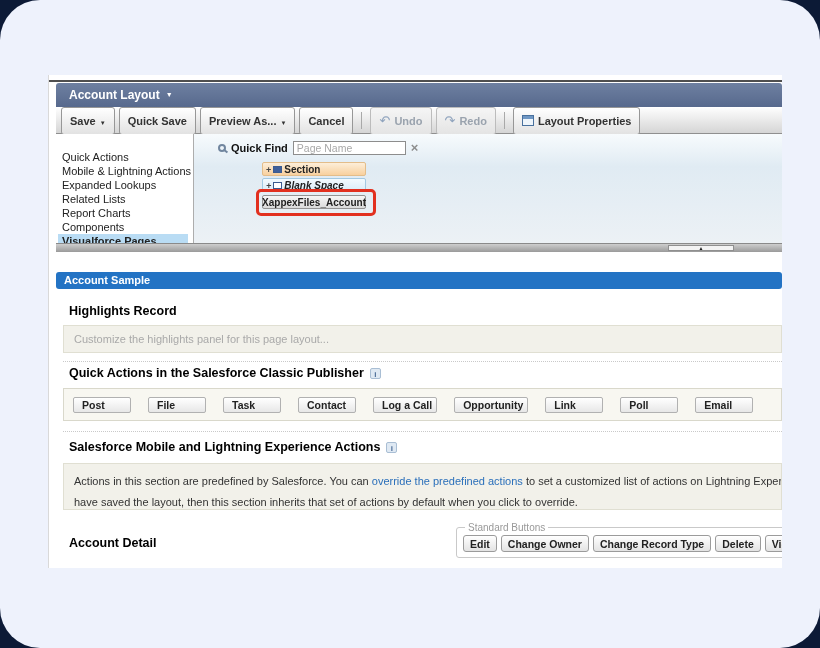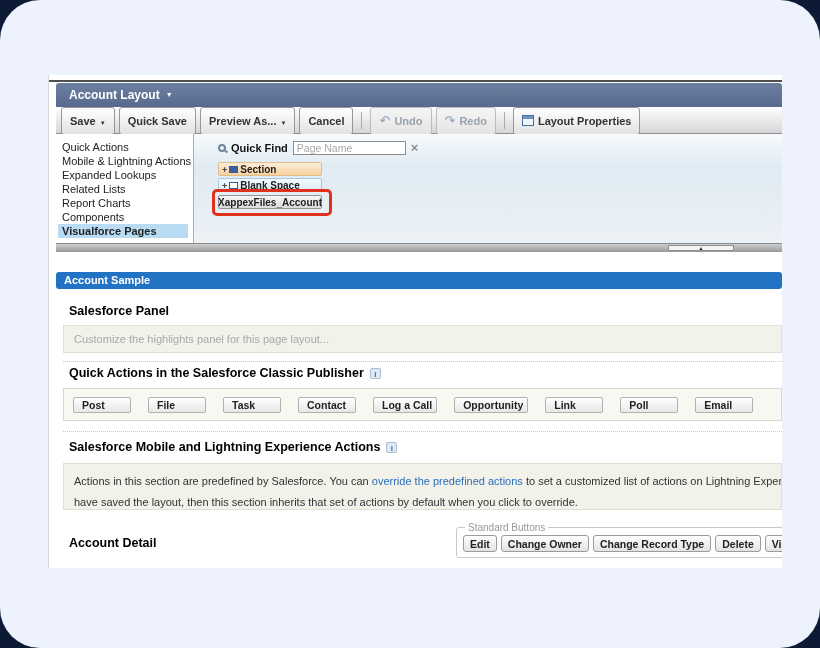--- a/index.html
+++ b/index.html
@@ -41,39 +41,39 @@
     height: 28px; padding: 0 8px; display: inline-flex; align-items: center; gap: 4px;
     white-space: nowrap; cursor: pointer;
   }
   .tbtn.disabled { color: #9aa3ae; border-color: #bcbcbc; background: linear-gradient(#f5f5f5, #e4e4e4); }
   .mini-arrow::before { content: "▼"; font-size: 6px; color: #333; }
   .undo-glyph::before { content: "↶"; font-size: 13px; line-height: 10px; color: #8fa3bd; font-weight: normal; }
   .redo-glyph::before { content: "↷"; font-size: 13px; line-height: 10px; color: #8fa3bd; font-weight: normal; }
   .lp-icon { width: 12px; height: 11px; border: 1px solid #49719e; background: linear-gradient(#6f97c4 0 3px, #eef5fb 3px); }
   .sep { width: 1px; height: 17px; background: #a9a9a9; margin: 0 4px; }
   .main { display: flex; height: 109px; }
-  .sidebar { width: 138px; background: #fff; border-right: 1px solid #adadad; padding-top: 6px; }
+  .sidebar { width: 138px; background: #fff; border-right: 1px solid #adadad; padding-top: 16px; }
   .side-item { height: 14px; line-height: 14px; margin: 0 5px 0 2px; padding-left: 4px; font-size: 11px; color: #222; cursor: pointer; white-space: nowrap; }
   .side-item.selected { background: #b9dcf4; font-weight: bold; }
   .palette { flex: 1; background: linear-gradient(#f7fbfd, #e0ebf3 30%, #ecf1f5); padding: 6px 0 0 24px; position: relative; }
   .findrow { display: flex; align-items: center; gap: 5px; height: 15px; }
   .mag { width: 8px; height: 8px; border: 2px solid #71869f; border-radius: 50%; position: relative; flex: none; }
   .mag::after { content: ""; position: absolute; width: 5px; height: 2px; background: #71869f; right: -4px; bottom: -2px; transform: rotate(40deg); }
   .qf-label { font-weight: bold; font-size: 11px; color: #111; }
   .qf-input { width: 113px; height: 14px; border: 1px solid #8d8d8d; font-family: inherit; font-size: 10.5px; padding: 0 3px; color: #333; }
   .qf-input::placeholder { color: #a8a8a8; }
   .clear-icon::before { content: "×"; font-size: 13px; font-weight: bold; color: #8d8d8d; cursor: pointer; }
-  .pitems { margin-top: 7px; width: 104px; }
+  .pitems { margin-top: 7px; width: 104px; margin-left: 44px; }
   .pitem {
     height: 14px; border-radius: 2px; border: 1px solid; margin-bottom: 2px;
     display: flex; align-items: center; gap: 2px; padding-left: 3px;
     font-size: 10px; font-weight: bold; color: #222; cursor: pointer; white-space: nowrap;
   }
   .p-section { background: linear-gradient(#fdeed9, #f8d09e); border-color: #e3bd8a; }
-  .p-blank  { background: linear-gradient(#f3fafe, #d9ecf8); border-color: #a3c9e2; }
+  .p-blank  { background: linear-gradient(#f3fafe, #d9ecf8); border-color: #a3c9e2; font-style: italic; }
   .p-vf     { background: linear-gradient(#f6f6f6, #dadada); border-color: #949494; justify-content: center; padding-left: 0; }
   .plus::before { content: "+"; font-size: 9px; font-weight: bold; color: #444; }
   .icon-rect { width: 9px; height: 7px; border: 1px solid #3c5c90; flex: none; }
   .icon-rect.filled { background: #40609a; }
   .icon-rect.hollow { background: #fff; }
   .vf-wrap { position: relative; margin-top: 3px; }
   .red-box { position: absolute; left: -6px; top: -6px; right: -10px; bottom: -7px; border: 3px solid #e2301f; border-radius: 5px; pointer-events: none; }
   .graybar { height: 9px; background: linear-gradient(#cecece, #9a9a9a); border-top: 1px solid #8a8a8a; position: relative; }
   .handle { position: absolute; right: 48px; top: 1px; width: 66px; height: 6px; background: #f3f3f3; border: 1px solid #8f8f8f; text-align: center; cursor: pointer; }
   .up-arrow::before { content: "▲"; font-size: 5px; line-height: 4px; color: #222; display: block; }
@@ -201,21 +201,21 @@
           <span class="up-arrow"></span>
         </div>
       </div>
     </div>
 
     <div class="canvas">
       <div class="sample-bar">
         <span>Account Sample</span>
       </div>
 
-      <div class="sec-title hl-title">Salesforce Panel</div>
+      <div class="sec-title hl-title">Highlights Record</div>
       <div class="beige-box placeholder-box">
         <span>Customize the highlights panel for this page layout...</span>
       </div>
 
       <div class="dot-sep sep1"></div>
       <div class="sec-row row-qa">
         <span class="sec-title">Quick Actions in the Salesforce Classic Publisher</span>
         <span class="info-icon"></span>
       </div>
       <div class="publisher-box">

